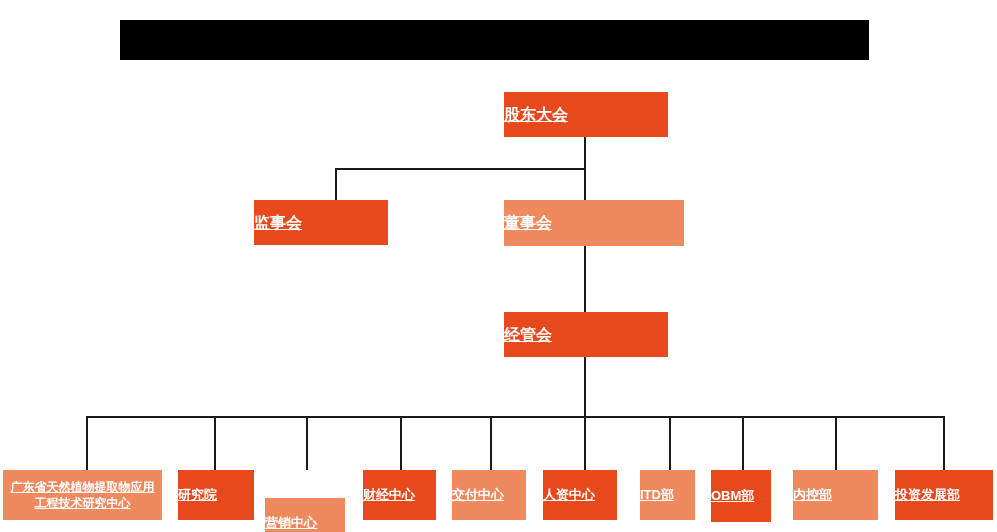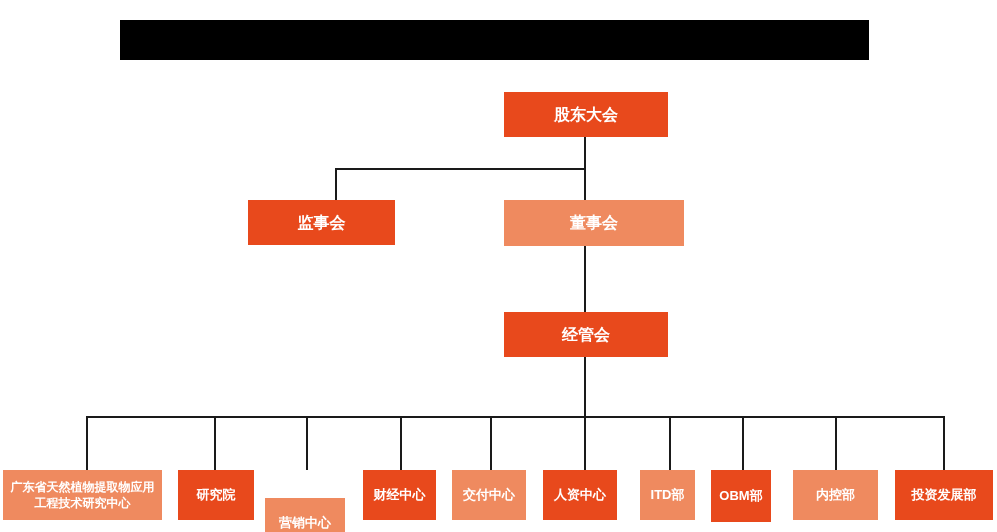--- a/index.html
+++ b/index.html
@@ -22,25 +22,25 @@
   .redacted-bar {
     position: absolute;
     left: 120px; top: 20px;
     width: 749px; height: 40px;
     background: var(--redaction);
   }
   .node {
     position: absolute;
     display: flex;
     align-items: center;
-    justify-content: center;
     text-align: center;
     color: #ffffff;
     font-weight: bold;
     line-height: 1.35;
+    text-decoration: underline;
   }
   .node.primary { background: var(--primary); }
   .node.secondary { background: var(--secondary); }
   .lvl-top { font-size: 16px; }
   .lvl-dept { font-size: 13px; }
   .dept-long { font-size: 12px; padding: 2px 4px; }
   .line {
     position: absolute;
     background: var(--connector);
   }
@@ -67,21 +67,21 @@
   <div class="line v" style="left:490px; top:416px; height:54px"></div>
   <div class="line v" style="left:669px; top:416px; height:54px"></div>
   <div class="line v" style="left:742px; top:416px; height:54px"></div>
   <div class="line v" style="left:835px; top:416px; height:54px"></div>
   <div class="line v" style="left:943px; top:416px; height:54px"></div>
 
   <div class="node primary lvl-top" style="left:504px; top:92px; width:164px; height:45px">
     <span>股东大会</span>
   </div>
 
-  <div class="node primary lvl-top" style="left:248px; top:200px; width:147px; height:45px">
+  <div class="node primary lvl-top" style="left:254px; top:200px; width:134px; height:45px">
     <span>监事会</span>
   </div>
   <div class="node secondary lvl-top" style="left:504px; top:200px; width:180px; height:46px">
     <span>董事会</span>
   </div>
 
   <div class="node primary lvl-top" style="left:504px; top:312px; width:164px; height:45px">
     <span>经管会</span>
   </div>
 

